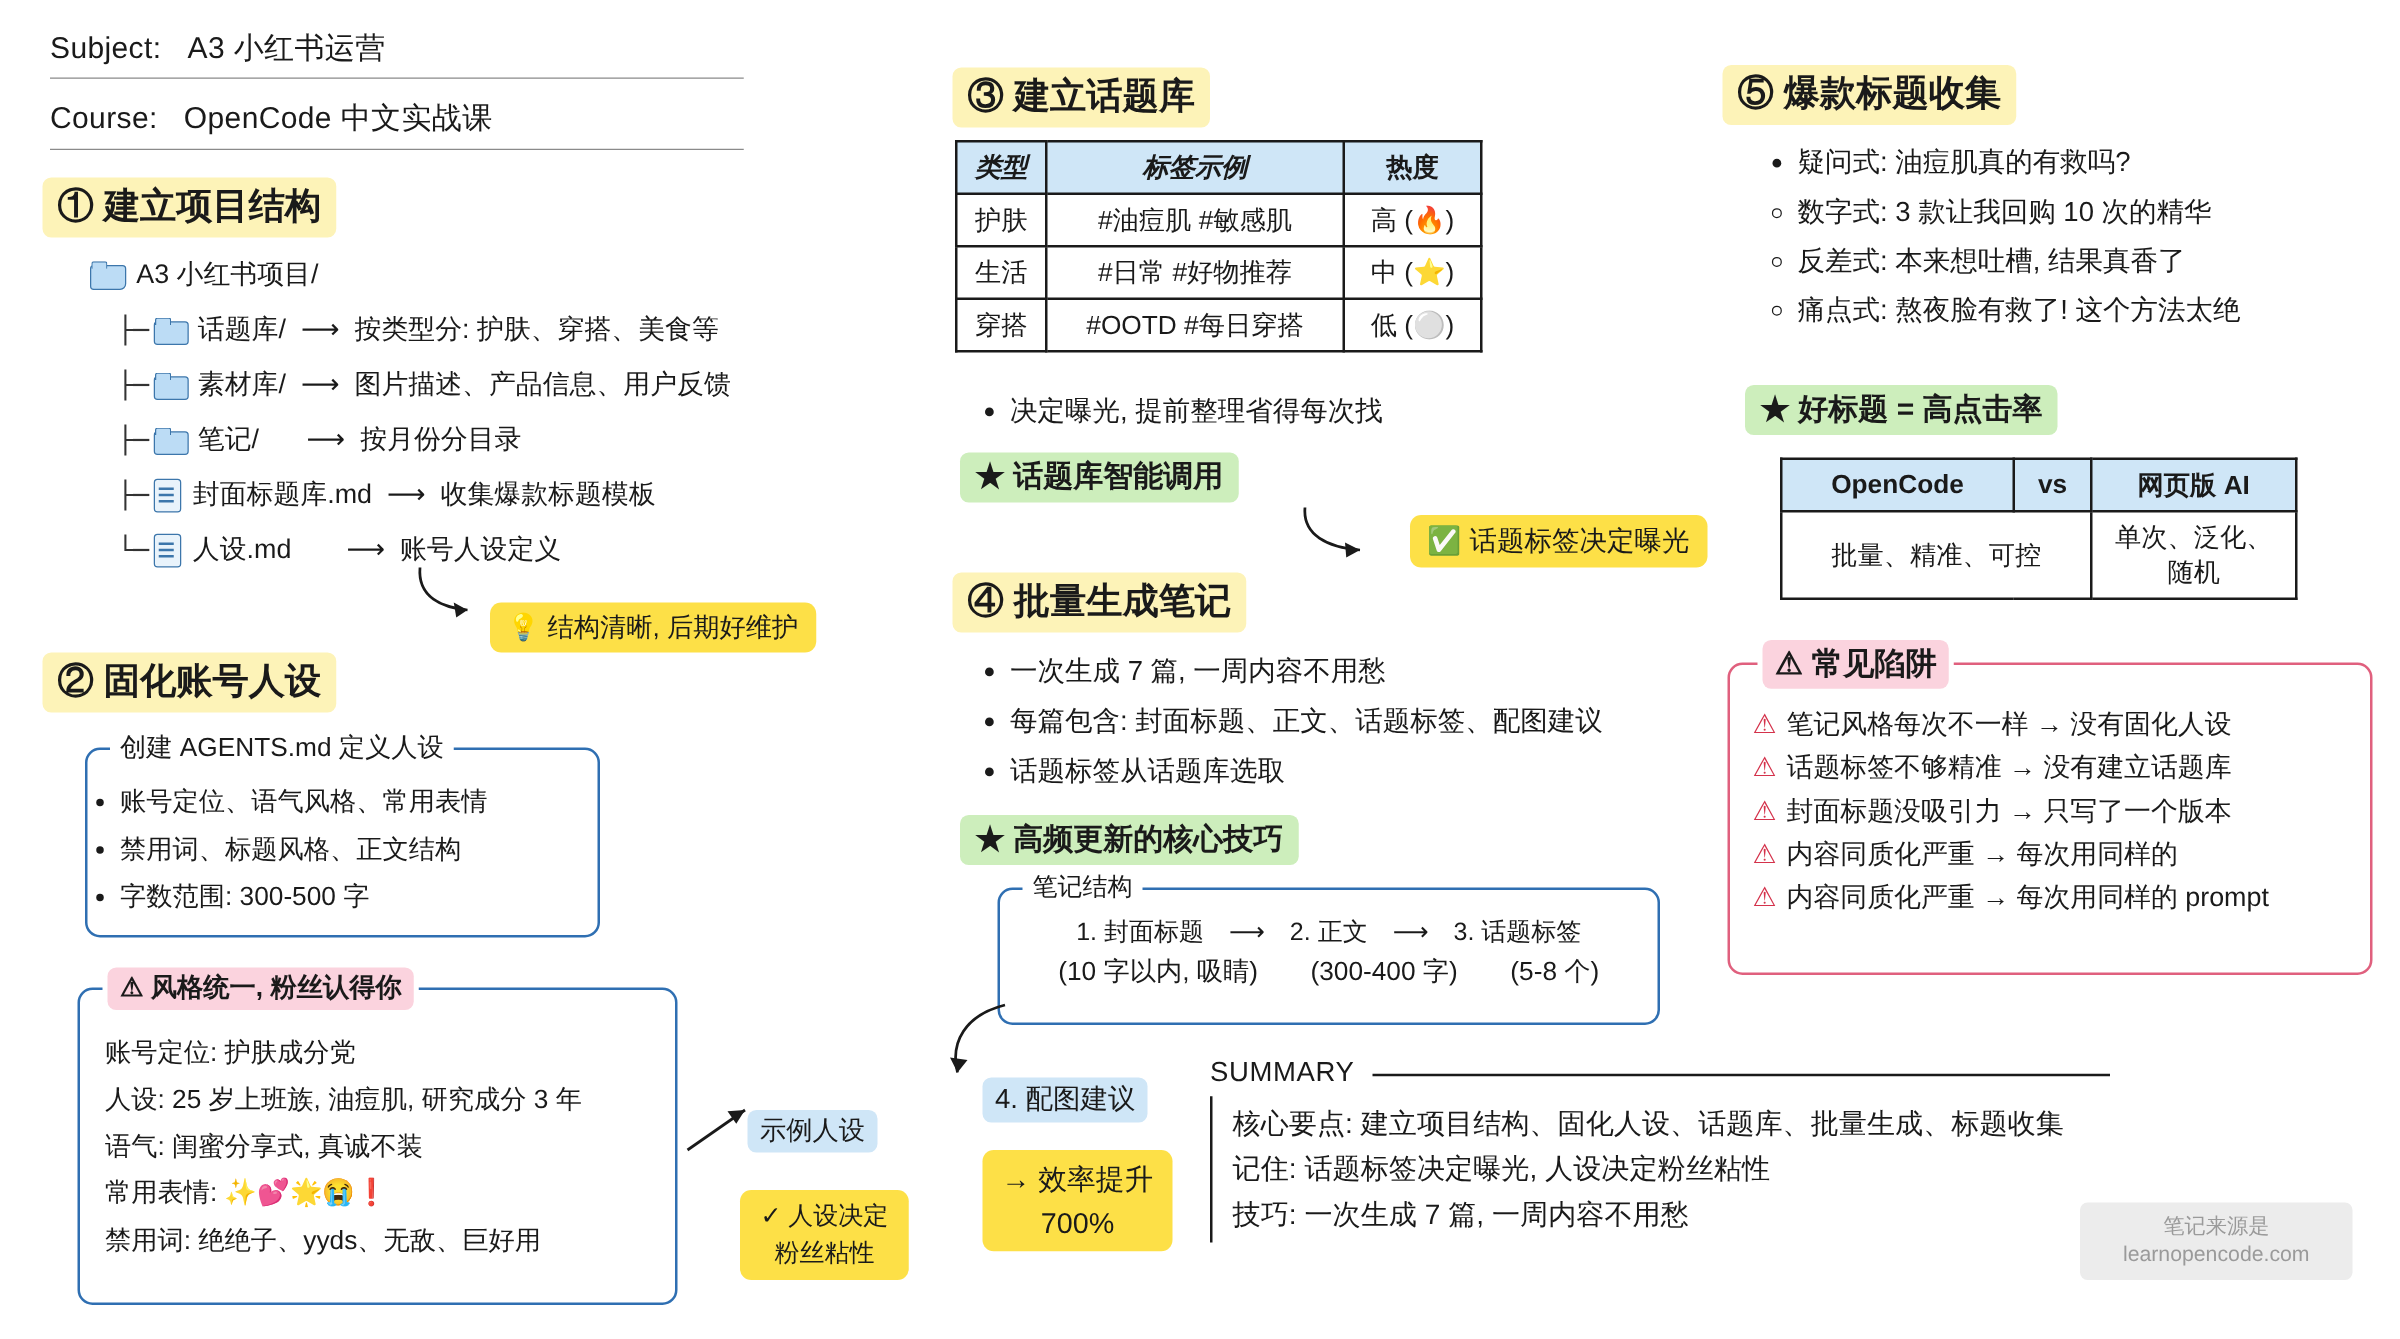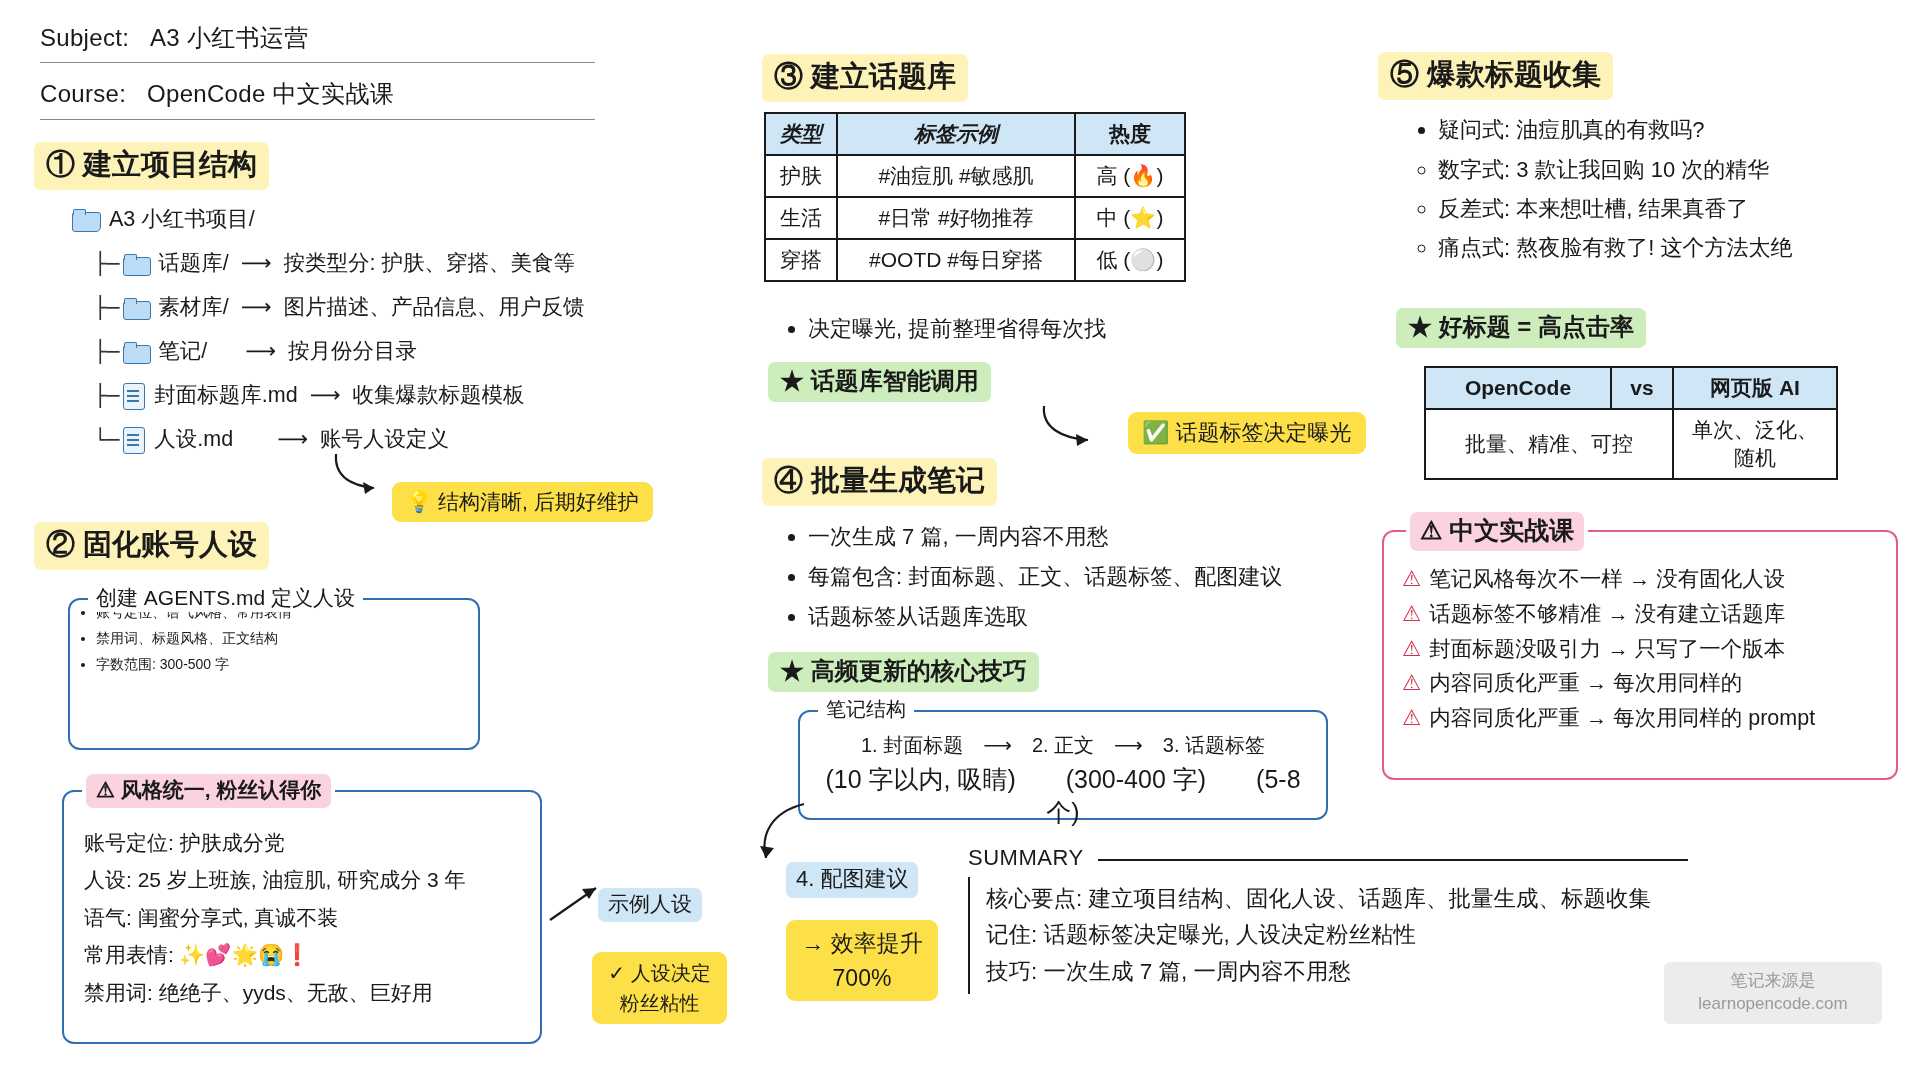--- a/index.html
+++ b/index.html
@@ -237,21 +237,21 @@
   <div class="abs" style="left:392px; top:482px;">
     <span class="note-green" style="font-size:21px;">💡 结构清晰, 后期好维护</span>
   </div>
 
   <div class="abs sec-title" style="left:34px; top:522px;">
     <span class="hl-yellow">② 固化账号人设</span>
   </div>
 
   <div class="abs box-blue" style="left:68px; top:598px; width:412px; height:152px;">
     <div class="abs" style="left:18px; top:-16px; background:#fff; padding:0 8px; font-size:21px;">创建 AGENTS.md 定义人设</div>
-    <ul class="bul" style="font-size:14px; line-height:1.72;">
+    <ul class="bul" style="margin-top:24px; font-size:21px; line-height:1.72;">
       <li>账号定位、语气风格、常用表情</li>
       <li>禁用词、标题风格、正文结构</li>
       <li>字数范围: 300-500 字</li>
     </ul>
   </div>
 
   <div class="abs box-blue" style="left:62px; top:790px; width:480px; height:254px;">
     <div class="abs" style="left:18px; top:-18px; background:#fff; padding:0 4px;">
       <span class="hl-pink" style="font-size:21px;">⚠ 风格统一, 粉丝认得你</span>
     </div>
@@ -338,21 +338,21 @@
     <li>话题标签从话题库选取</li>
   </ul>
 
   <div class="abs" style="left:768px; top:652px;">
     <span class="hl-green" style="font-size:24px;">★ 高频更新的核心技巧</span>
   </div>
 
   <div class="abs box-blue" style="left:798px; top:710px; width:530px; height:110px;">
     <div class="struct-box-label">笔记结构</div>
     <div style="padding:20px 18px 0 18px; font-size:20px; text-align:center;">1. 封面标题　⟶　2. 正文　⟶　3. 话题标签</div>
-    <div style="padding:4px 18px 0 18px; font-size:25px; text-align:center;">(10 字以内, 吸睛)　　(300-400 字)　　(5-8 个)</div>
+    <div style="padding:4px 18px 0 18px; font-size:21px; text-align:center;">(10 字以内, 吸睛)　　(300-400 字)　　(5-8 个)</div>
   </div>
 
   <svg class="abs" style="left:752px; top:800px;" width="70" height="70">
     <path d="M52 4 C 20 12, 8 34, 14 58" stroke="#1a1a1a" stroke-width="2.2" fill="none"></path>
     <path d="M14 58 l 8 -10 l -14 -2 z" fill="#1a1a1a"></path>
   </svg>
 
   <div class="abs" style="left:786px; top:862px;">
     <span class="hl-blue" style="font-size:22px; font-weight:normal;">4. 配图建议</span>
   </div>
@@ -404,21 +404,21 @@
         <tr>
           <td colspan="2">批量、精准、可控</td>
           <td>单次、泛化、随机</td>
         </tr>
       </tbody>
     </table>
   </div>
 
   <div class="abs box-pink" style="left:1382px; top:530px; width:516px; height:250px;">
     <div class="abs" style="left:22px; top:-20px; background:#fff; padding:0 4px;">
-      <span class="hl-pink" style="font-size:25px;">⚠ 中文实战课</span>
+      <span class="hl-pink" style="font-size:25px;">⚠ 常见陷阱</span>
     </div>
     <div style="padding:30px 18px 0 18px;">
       <div class="pitfall-row">
         <span class="warn">⚠</span>
         <span>笔记风格每次不一样 → 没有固化人设</span>
       </div>
       <div class="pitfall-row">
         <span class="warn">⚠</span>
         <span>话题标签不够精准 → 没有建立话题库</span>
       </div>

